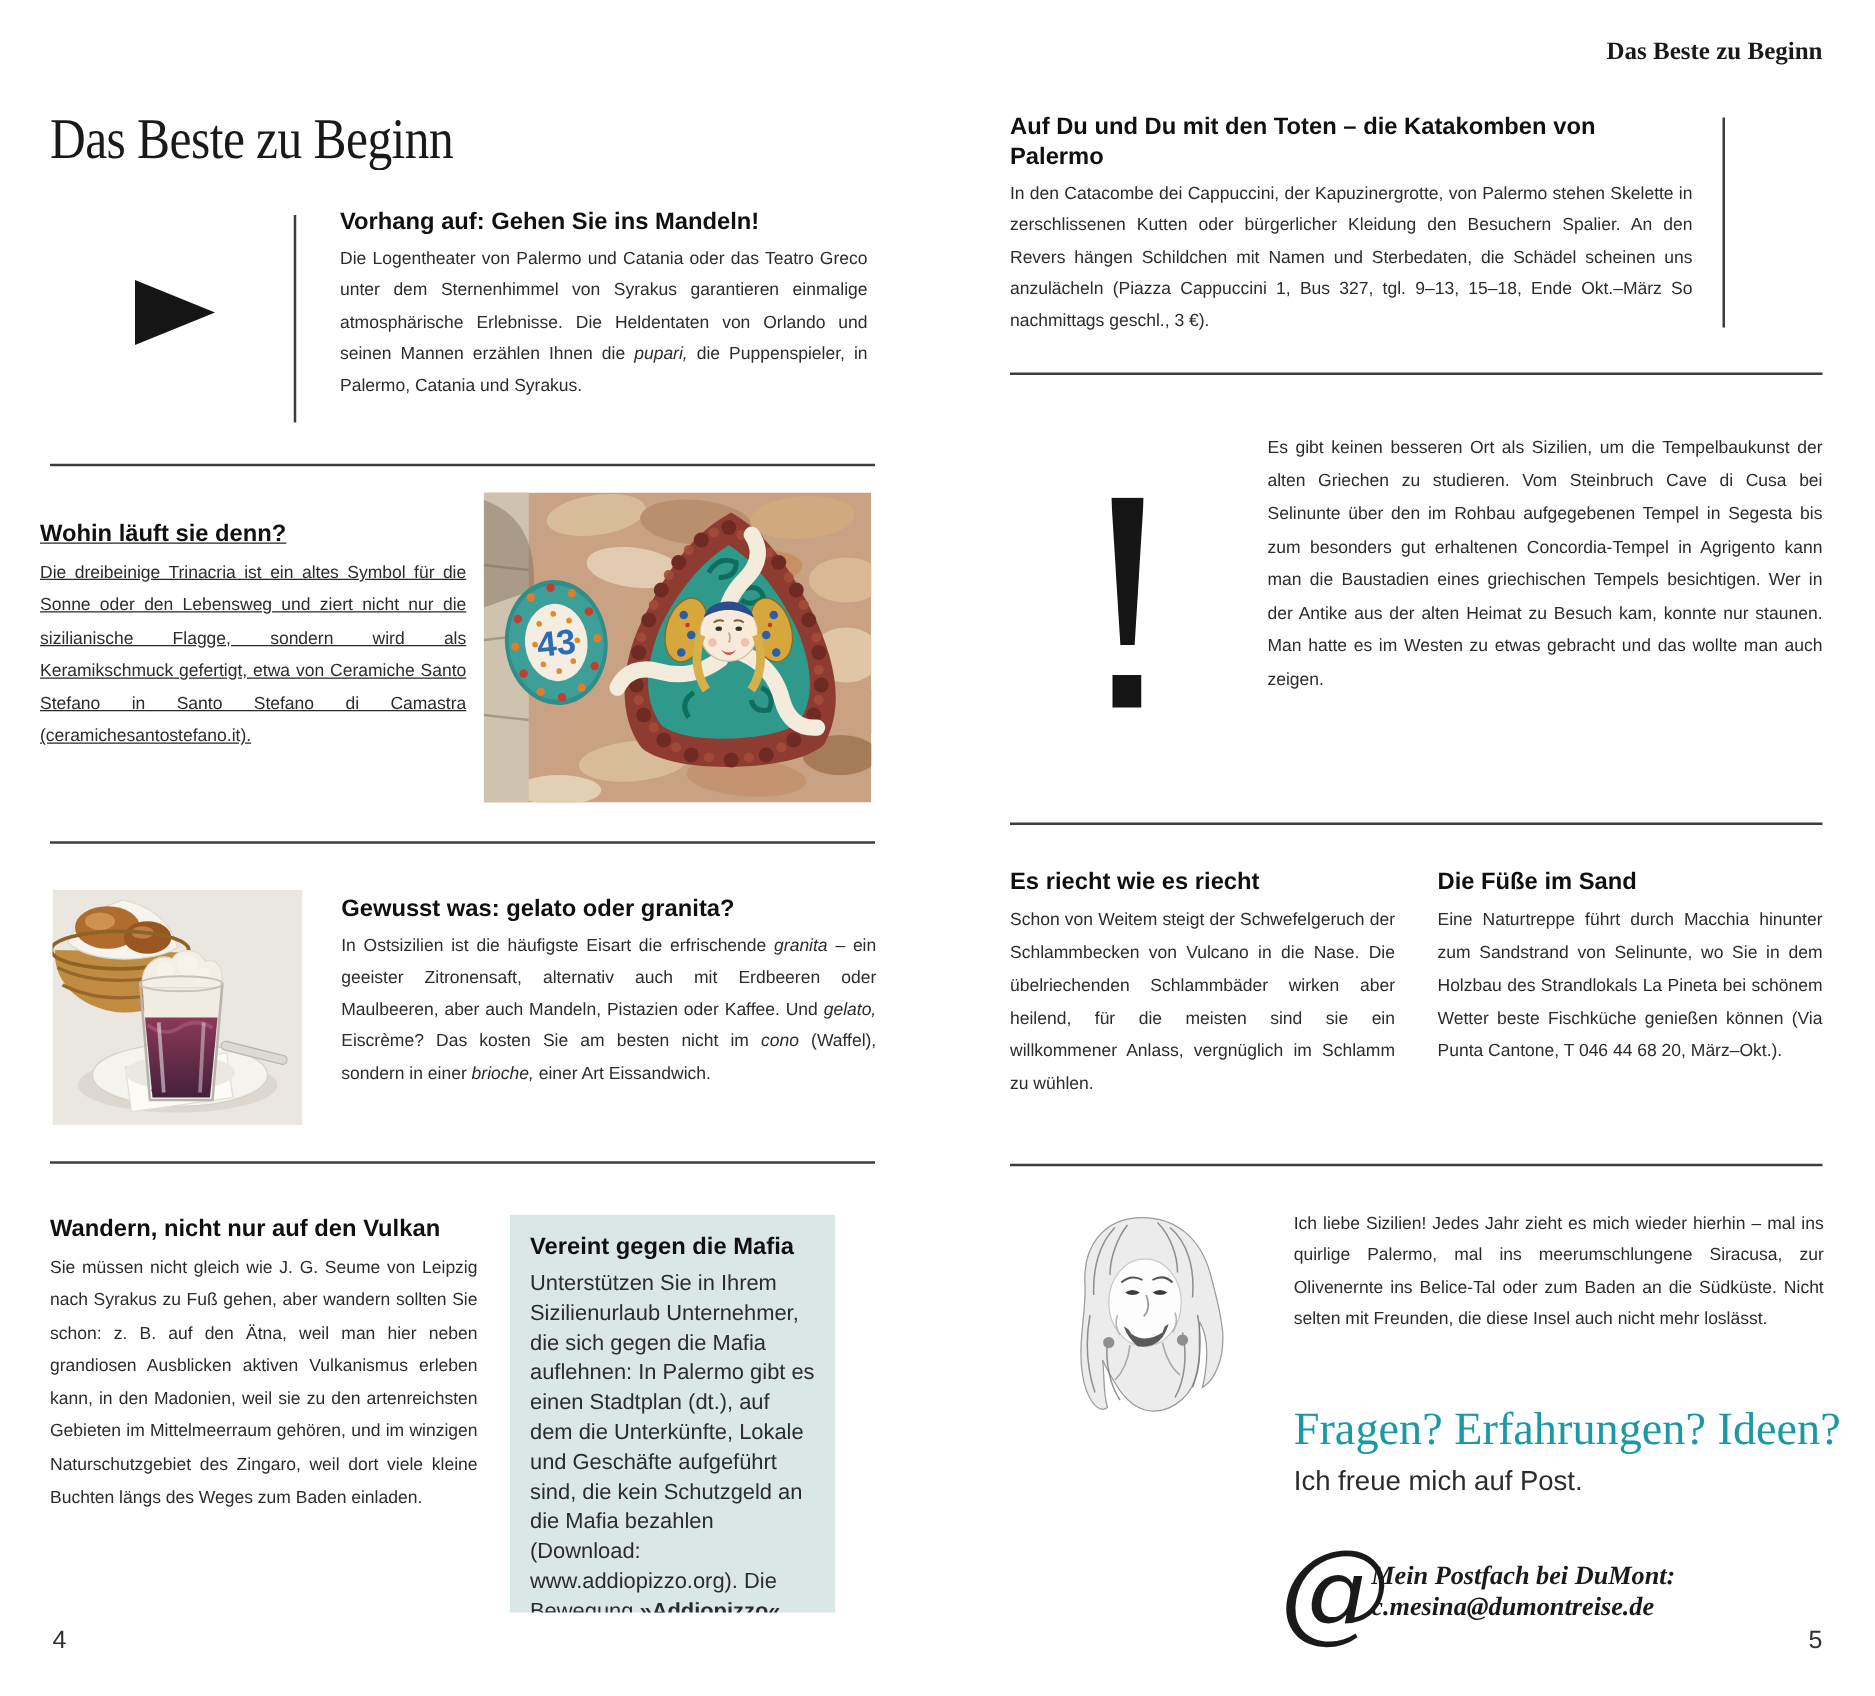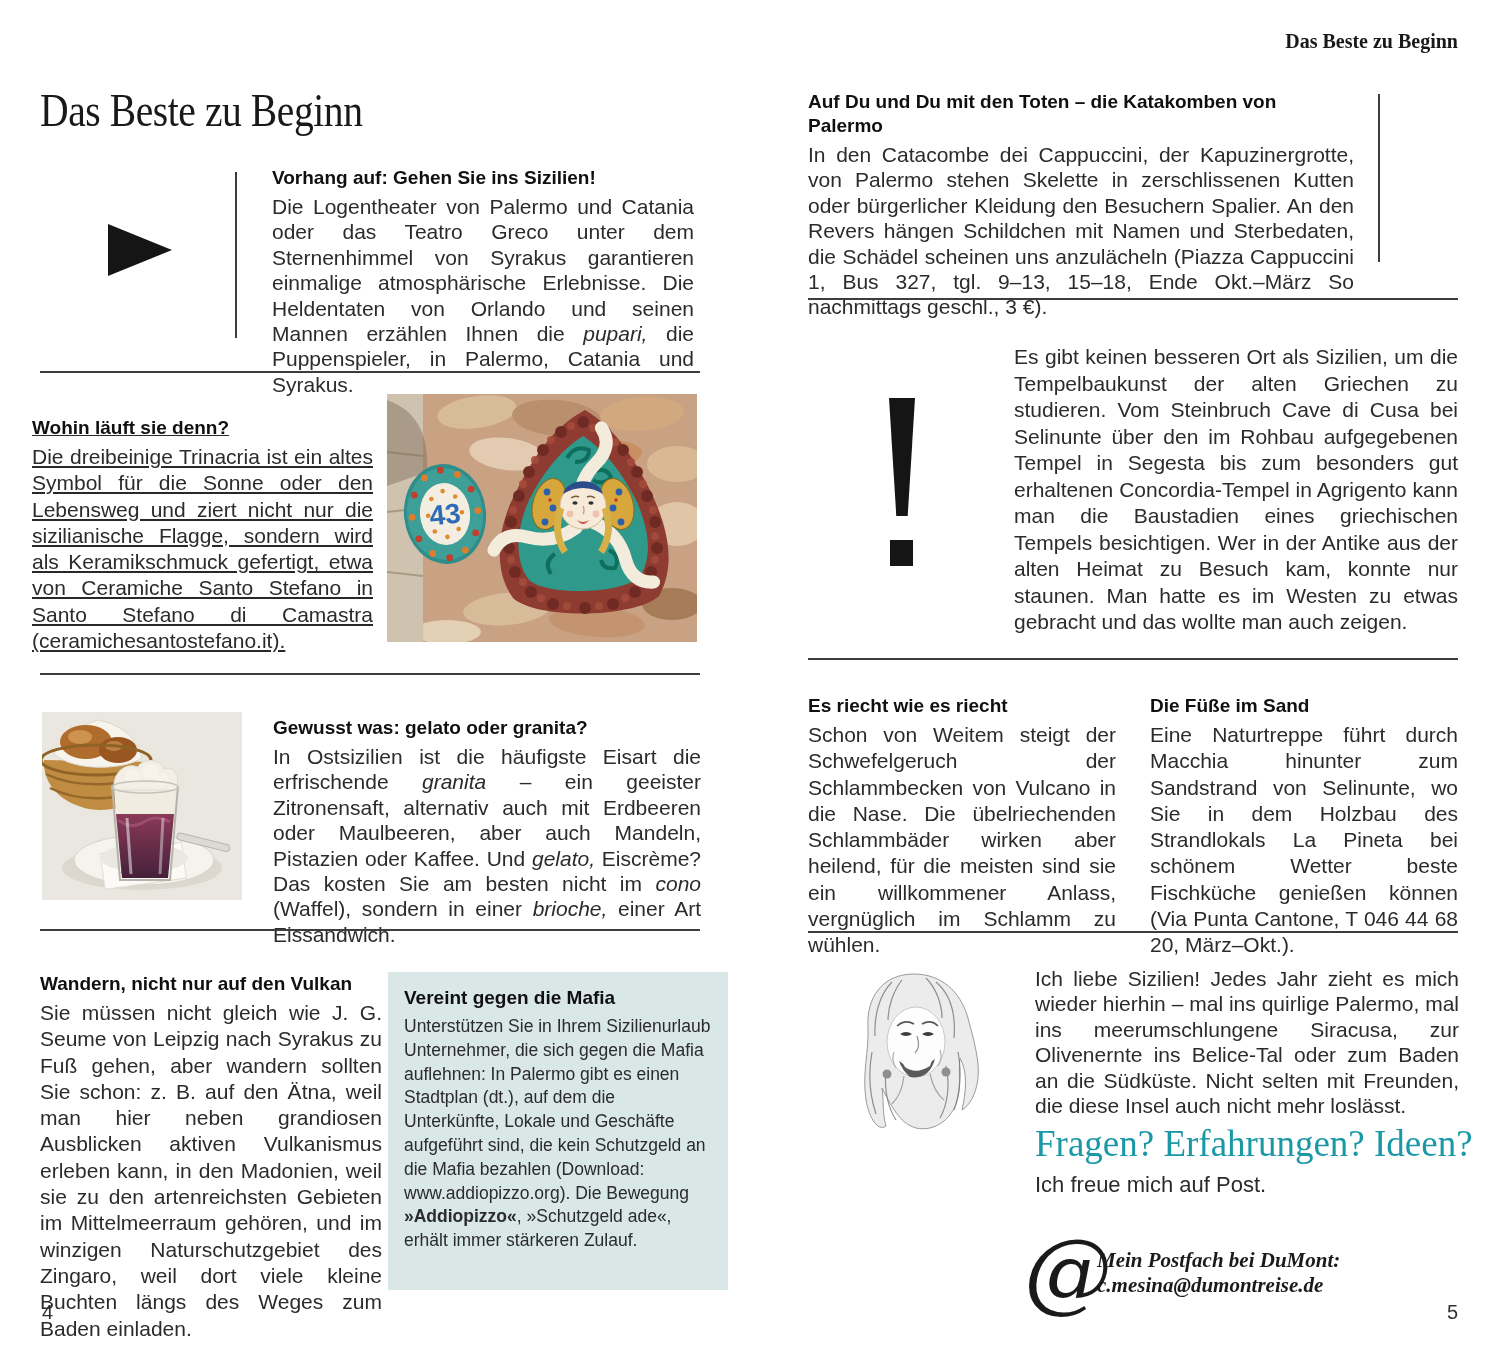--- a/index.html
+++ b/index.html
@@ -3,21 +3,21 @@
 <meta charset="utf-8">
 <style>
   html,body{margin:0;padding:0;background:#fff;}
   .page{position:relative;width:1500px;height:1357px;background:#ffffff;overflow:hidden;
         font-family:"Liberation Sans",sans-serif;color:#282828;}
   .abs{position:absolute;}
   .serif-title{font-family:"Liberation Serif",serif;font-size:46px;color:#191919;
                letter-spacing:-0.5px;transform:scaleX(.86);transform-origin:left top;white-space:nowrap;}
   .running-header{font-family:"Liberation Serif",serif;font-weight:bold;font-size:20px;color:#191919;text-align:right;}
   .sec-title{font-weight:bold;font-size:19px;line-height:24px;color:#101010;margin:0 0 4px 0;}
-  .body{font-size:21px;line-height:25.4px;color:#2b2b2b;text-align:justify;}
+  .body{font-size:14px;line-height:25.4px;color:#2b2b2b;text-align:justify;}
   .body.narrow{line-height:26.3px;}
   .it{font-style:italic;} .bd{font-weight:bold;}
   .rule-h{height:2px;background:#3d3d3d;}
   .rule-v{width:2px;background:#3d3d3d;}
   .play-triangle{width:64px;height:52px;background:#151515;clip-path:polygon(0 0,100% 50%,0 100%);}
   .excl-bar{width:26px;height:118px;background:#151515;clip-path:polygon(0 0,100% 0,72% 100%,28% 100%);}
   .excl-dot{width:23px;height:26px;background:#151515;}
   .mafia-box{background:#d9e8e6;box-sizing:border-box;padding:14px 16px;overflow:hidden;}
   .mafia-box .sec-title{margin-bottom:5px;}
   .mafia-body{font-size:17.5px;line-height:23.8px;color:#2b2b2b;text-align:left;}
@@ -32,21 +32,21 @@
 </head>
 <body>
 
 <div class="page">
 
   <div class="abs serif-title" style="left:40px;top:84px;">Das Beste zu Beginn</div>
 
   <div class="abs play-triangle" style="left:108px;top:224px;"></div>
   <div class="abs rule-v" style="left:235px;top:172px;height:166px;"></div>
   <div class="abs" style="left:272px;top:166px;width:422px;">
-    <div class="sec-title">Vorhang auf: Gehen Sie ins Sizilien!</div>
+    <div class="sec-title">Vorhang auf: Gehen Sie ins Mandeln!</div>
     <div class="body"><span>Die Logentheater von Palermo und Catania oder das Teatro Greco unter dem Sternenhimmel von Syrakus garantieren einmalige atmosphärische Erlebnisse. Die Heldentaten von Orlando und seinen Mannen erzählen Ihnen die </span><span class="it">pupari,</span><span> die Puppenspieler, in Palermo, Catania und Syrakus.</span></div>
   </div>
 
   <div class="abs rule-h" style="left:40px;top:371px;width:660px;"></div>
 
   <div class="abs" style="left:32px;top:416px;width:341px;text-decoration:underline;">
     <div class="sec-title">Wohin läuft sie denn?</div>
     <div class="body narrow">Die dreibeinige Trinacria ist ein altes Symbol für die Sonne oder den Lebensweg und ziert nicht nur die sizilianische Flagge, sondern wird als Keramikschmuck gefertigt, etwa von Ceramiche Santo Stefano in Santo Stefano di Camastra (ceramichesantostefano.it).</div>
   </div>
 
@@ -247,21 +247,21 @@
     <div class="body"><span>In Ostsizilien ist die häufigste Eisart die erfrischende </span><span class="it">granita</span><span> – ein geeister Zitronensaft, alternativ auch mit Erdbeeren oder Maulbeeren, aber auch Mandeln, Pistazien oder Kaffee. Und </span><span class="it">gelato,</span><span> Eiscrème? Das kosten Sie am besten nicht im </span><span class="it">cono</span><span> (Waffel), sondern in einer </span><span class="it">brioche,</span><span> einer Art Eissandwich.</span></div>
   </div>
 
   <div class="abs rule-h" style="left:40px;top:929px;width:660px;"></div>
 
   <div class="abs" style="left:40px;top:972px;width:342px;">
     <div class="sec-title">Wandern, nicht nur auf den Vulkan</div>
     <div class="body narrow">Sie müssen nicht gleich wie J. G. Seume von Leipzig nach Syrakus zu Fuß gehen, aber wandern sollten Sie schon: z. B. auf den Ätna, weil man hier neben grandiosen Ausblicken aktiven Vulkanismus erleben kann, in den Madonien, weil sie zu den artenreichsten Gebieten im Mittelmeerraum gehören, und im winzigen Naturschutzgebiet des Zingaro, weil dort viele kleine Buchten längs des Weges zum Baden einladen.</div>
   </div>
 
-  <div class="abs mafia-box" style="left:388px;top:972px;width:340px;height:318px;">
+  <div class="abs mafia-box" style="left:408px;top:972px;width:260px;height:318px;">
     <div class="sec-title">Vereint gegen die Mafia</div>
     <div class="mafia-body"><span>Unterstützen Sie in Ihrem Sizilienurlaub Unternehmer, die sich gegen die Mafia auflehnen: In Palermo gibt es einen Stadtplan (dt.), auf dem die Unterkünfte, Lokale und Geschäfte aufgeführt sind, die kein Schutzgeld an die Mafia bezahlen (Download: www.addiopizzo.org). Die Bewegung </span><span class="bd">»Addiopizzo«</span><span>, »Schutzgeld ade«, erhält immer stärkeren Zulauf.</span></div>
   </div>
 
   <div class="abs page-number" style="left:42px;top:1301px;">4</div>
 
   <div class="abs running-header" style="left:1008px;top:30px;width:450px;">Das Beste zu Beginn</div>
 
   <div class="abs" style="left:808px;top:90px;width:546px;">
     <div class="sec-title">Auf Du und Du mit den Toten – die Katakomben von Palermo</div>

